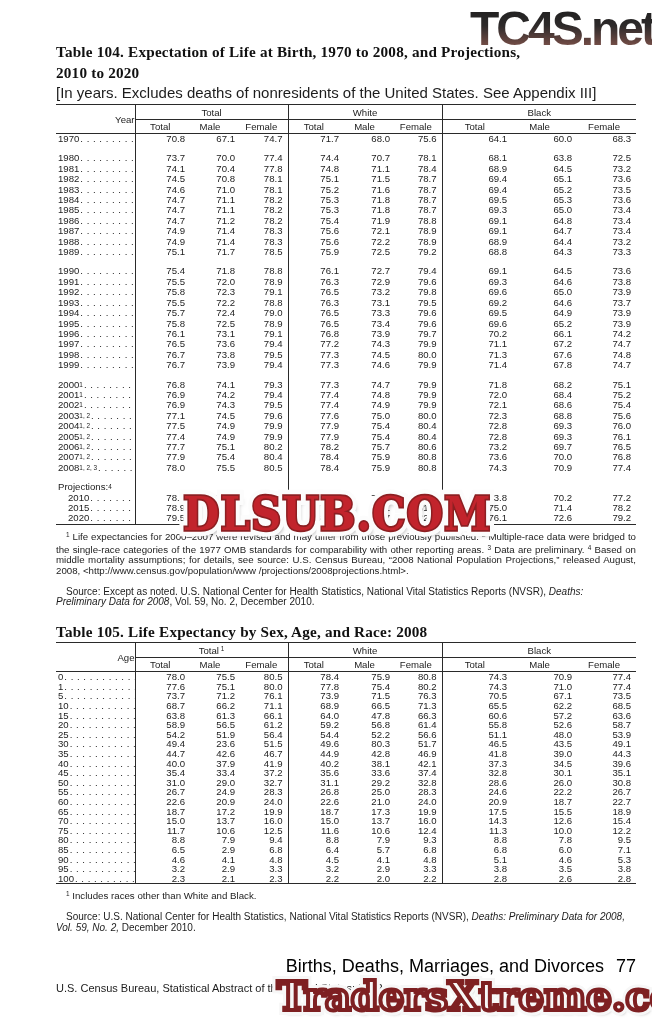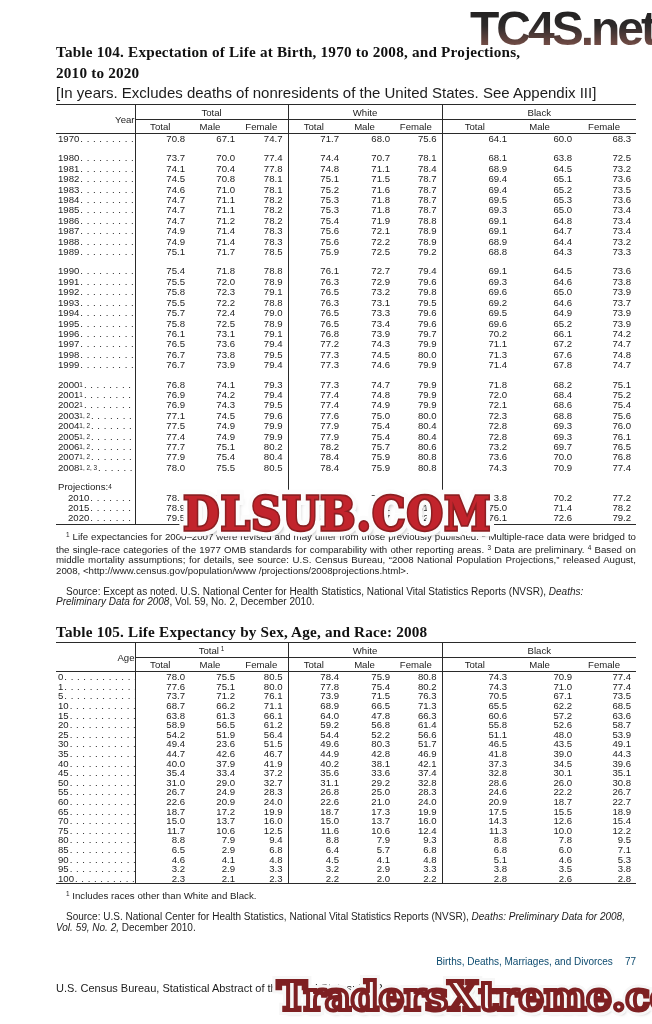--- a/index.html
+++ b/index.html
@@ -31,21 +31,21 @@
   .dots{flex:1;overflow:hidden;margin-left:1px;letter-spacing:.5px;}
   td.v{text-align:right;padding-right:13px;}
   td.v.last{padding-right:5px;}
   sup{font-size:6.4px;vertical-align:3px;letter-spacing:0;}
 
   
   .fn{font-size:9.7px;line-height:10.8px;text-align:justify;text-indent:10px;margin-top:5px;}
   .src{font-size:10px;line-height:10.8px;text-indent:10px;margin:0;}
 
   
-  .footer-line{position:absolute;top:956px;right:16px;font-size:10px;color:#0c4a6e;}
+  .footer-line{position:absolute;top:956px;right:16px;font-size:18px;color:#000000;}
   .footer-line .pg{margin-left:12px;}
   .credit{position:absolute;top:982px;left:56px;font-size:11px;color:#1c1c1c;}
 
   
   .wm-tc4s{position:absolute;top:1px;right:-2px;z-index:20;
            font-family:"Liberation Sans",sans-serif;font-weight:bold;font-size:48px;
            letter-spacing:-3px;
            background:linear-gradient(180deg,#1e1e1e 8%,#2d2a2a 45%,#6e4a44 78%,#997770 96%);
            -webkit-background-clip:text;background-clip:text;color:transparent;}
   .wm-outline{position:absolute;z-index:30;font-family:"DejaVu Serif",serif;font-weight:bold;}

